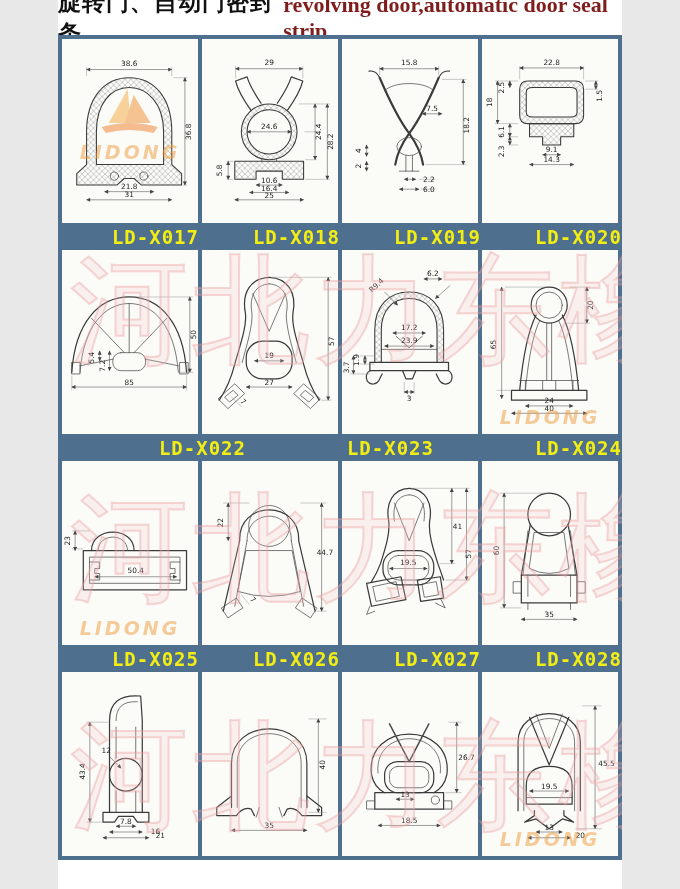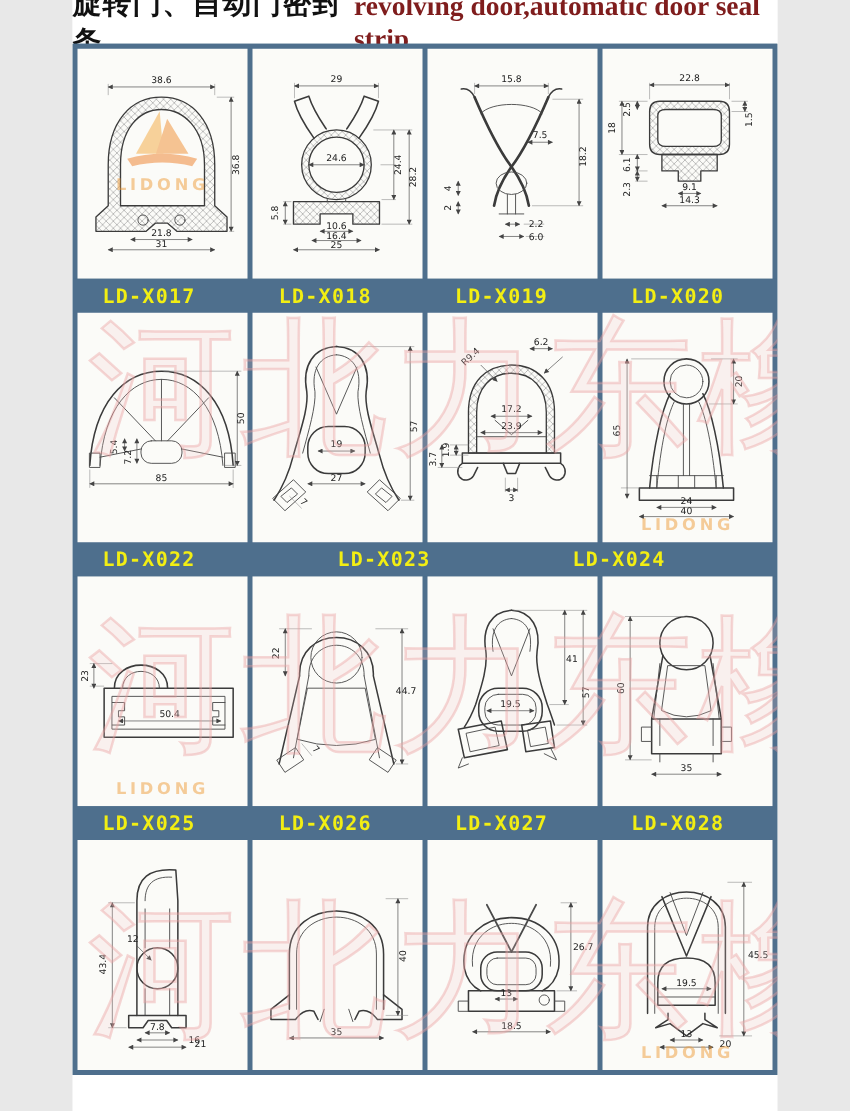--- a/index.html
+++ b/index.html
@@ -7,39 +7,39 @@
         font-family:"DejaVu Sans",sans-serif;}
   
   .title{height:35px;display:flex;align-items:center;justify-content:center;gap:8px;background:#fff;}
   .title .zh{font-weight:bold;font-size:23px;color:#111;letter-spacing:1px;}
   .title .en{font-family:"Liberation Serif",serif;font-weight:bold;font-size:22px;color:#7f1d1d;}
   
   .table{position:relative;border-top:4px solid #4e6f8d;border-bottom:4px solid #4e6f8d;background:#4e6f8d;}
   .row{display:flex;gap:4px;padding:0 4px;background:#4e6f8d;}
   .cell{flex:1;height:184px;background:#fbfbf8;position:relative;overflow:hidden;}
   .labels{display:flex;height:27px;background:#4e6f8d;align-items:center;position:relative;z-index:10;}
-  .label{flex:1;text-align:left;color:#f2ee13;font-family:"DejaVu Sans Mono",monospace;
-         font-weight:bold;font-size:16px;letter-spacing:1px;padding-left:24px;}
+  .label{flex:1;text-align:right;color:#f2ee13;font-family:"DejaVu Sans Mono",monospace;
+         font-weight:bold;font-size:19px;letter-spacing:1px;padding-left:24px;}
   
   svg.dwg{width:100%;height:100%;display:block;}
   .pro{fill:none;stroke:#3b3b3b;stroke-width:1.5;stroke-linejoin:round;stroke-linecap:round;}
   .pro2{fill:none;stroke:#4a4a4a;stroke-width:0.9;stroke-linejoin:round;stroke-linecap:round;}
   .hat{fill:url(#hx);fill-rule:evenodd;stroke:#3b3b3b;stroke-width:1.3;stroke-linejoin:round;}
   .dim{stroke:#555;stroke-width:0.7;fill:none;marker-start:url(#ar);marker-end:url(#ar);}
   .ldr{stroke:#555;stroke-width:0.7;fill:none;marker-end:url(#ar);}
   .ext{stroke:#8a8a8a;stroke-width:0.55;fill:none;}
   .dt{font:9px "DejaVu Sans",sans-serif;fill:#222;text-anchor:middle;}
   
   .wm{position:absolute;left:12px;width:100%;text-align:right;font-size:118px;font-weight:normal;
       letter-spacing:4px;line-height:1;white-space:nowrap;pointer-events:none;z-index:5;
       color:rgba(246,198,198,0.20);-webkit-text-stroke:2px rgba(236,158,158,0.40);}
   .logo{position:absolute;left:50%;transform:translateX(-50%);text-align:center;opacity:0.5;
         pointer-events:none;z-index:4;}
   .logo-c{top:48px;} .logo-b{bottom:6px;}
-  .logo .lt{font-weight:bold;font-size:13px;letter-spacing:3px;color:#ef9c3a;}
+  .logo .lt{font-weight:bold;font-size:19px;letter-spacing:3px;color:#ef9c3a;font-style:italic;}
 </style>
 </head>
 <body>
 
 <svg width="0" height="0" style="position:absolute" aria-hidden="true">
   <defs>
     <pattern id="hx" width="7" height="7" patternUnits="userSpaceOnUse">
       <path d="M0,7 L7,0 M0,0 L7,7" stroke="#9a9a9a" stroke-width="0.6"></path>
     </pattern>
     <marker id="ar" viewBox="0 0 10 10" refX="9" refY="5" markerWidth="9" markerHeight="7" orient="auto-start-reverse">

